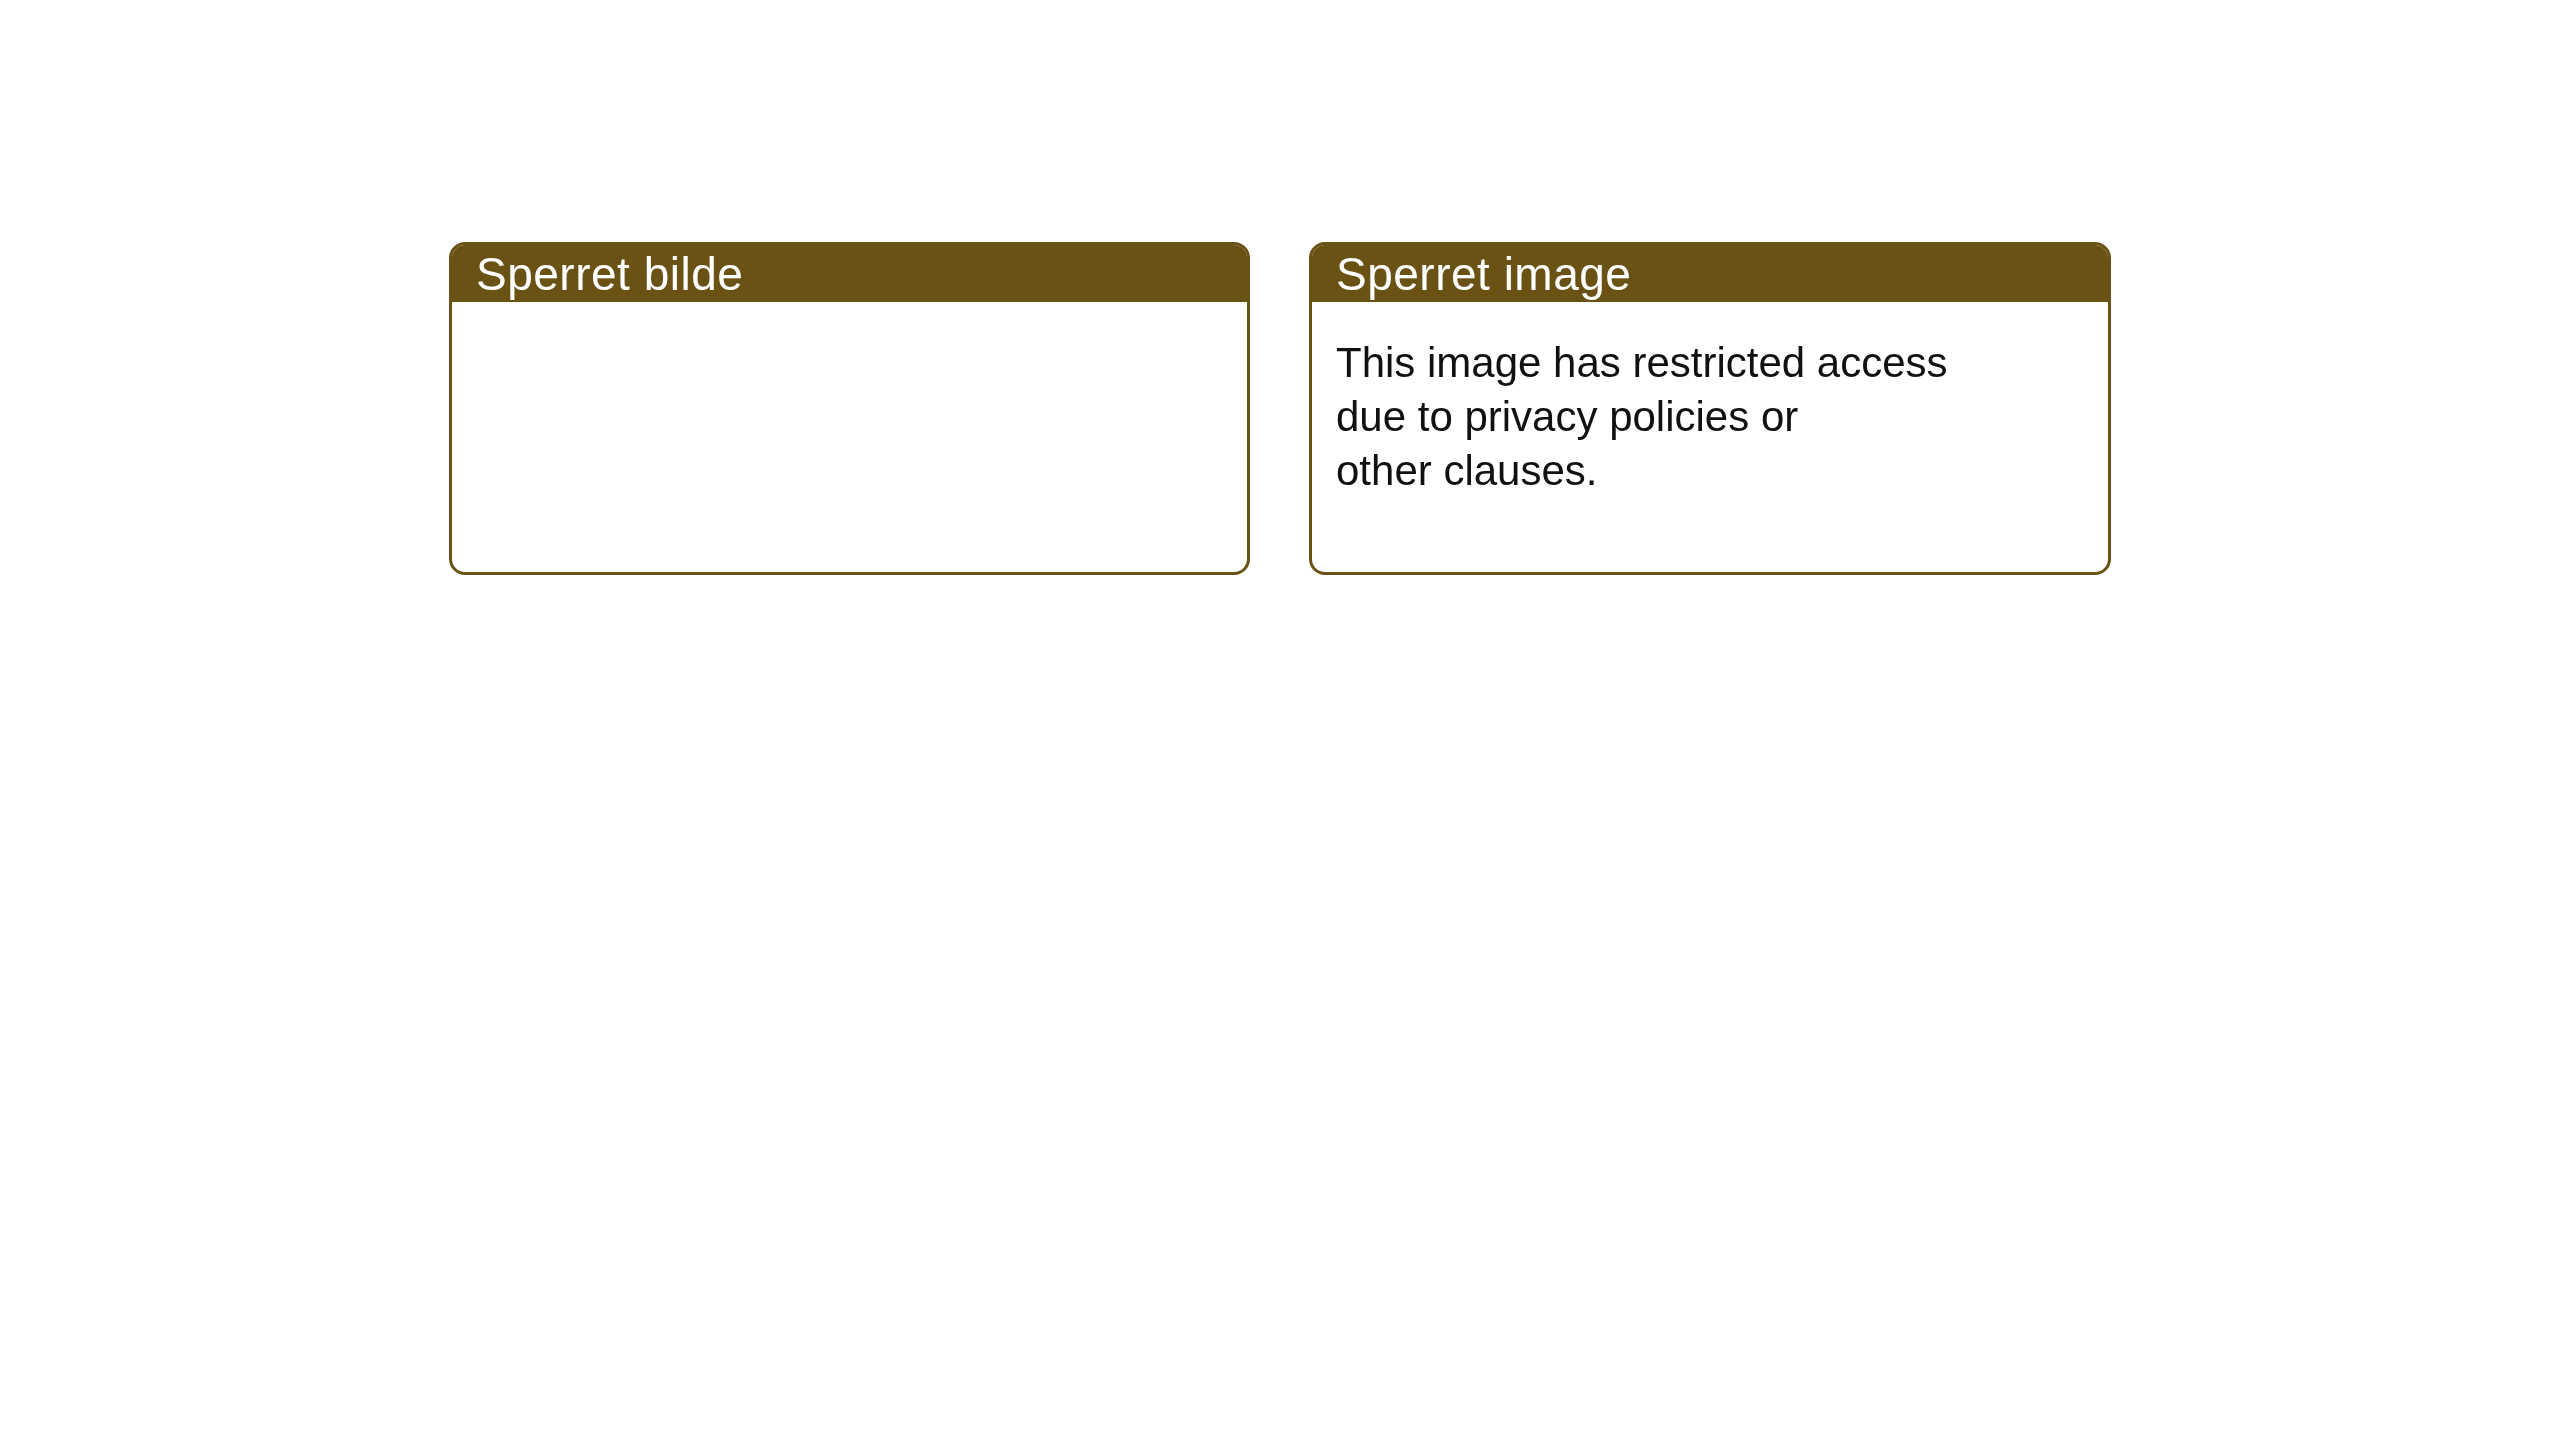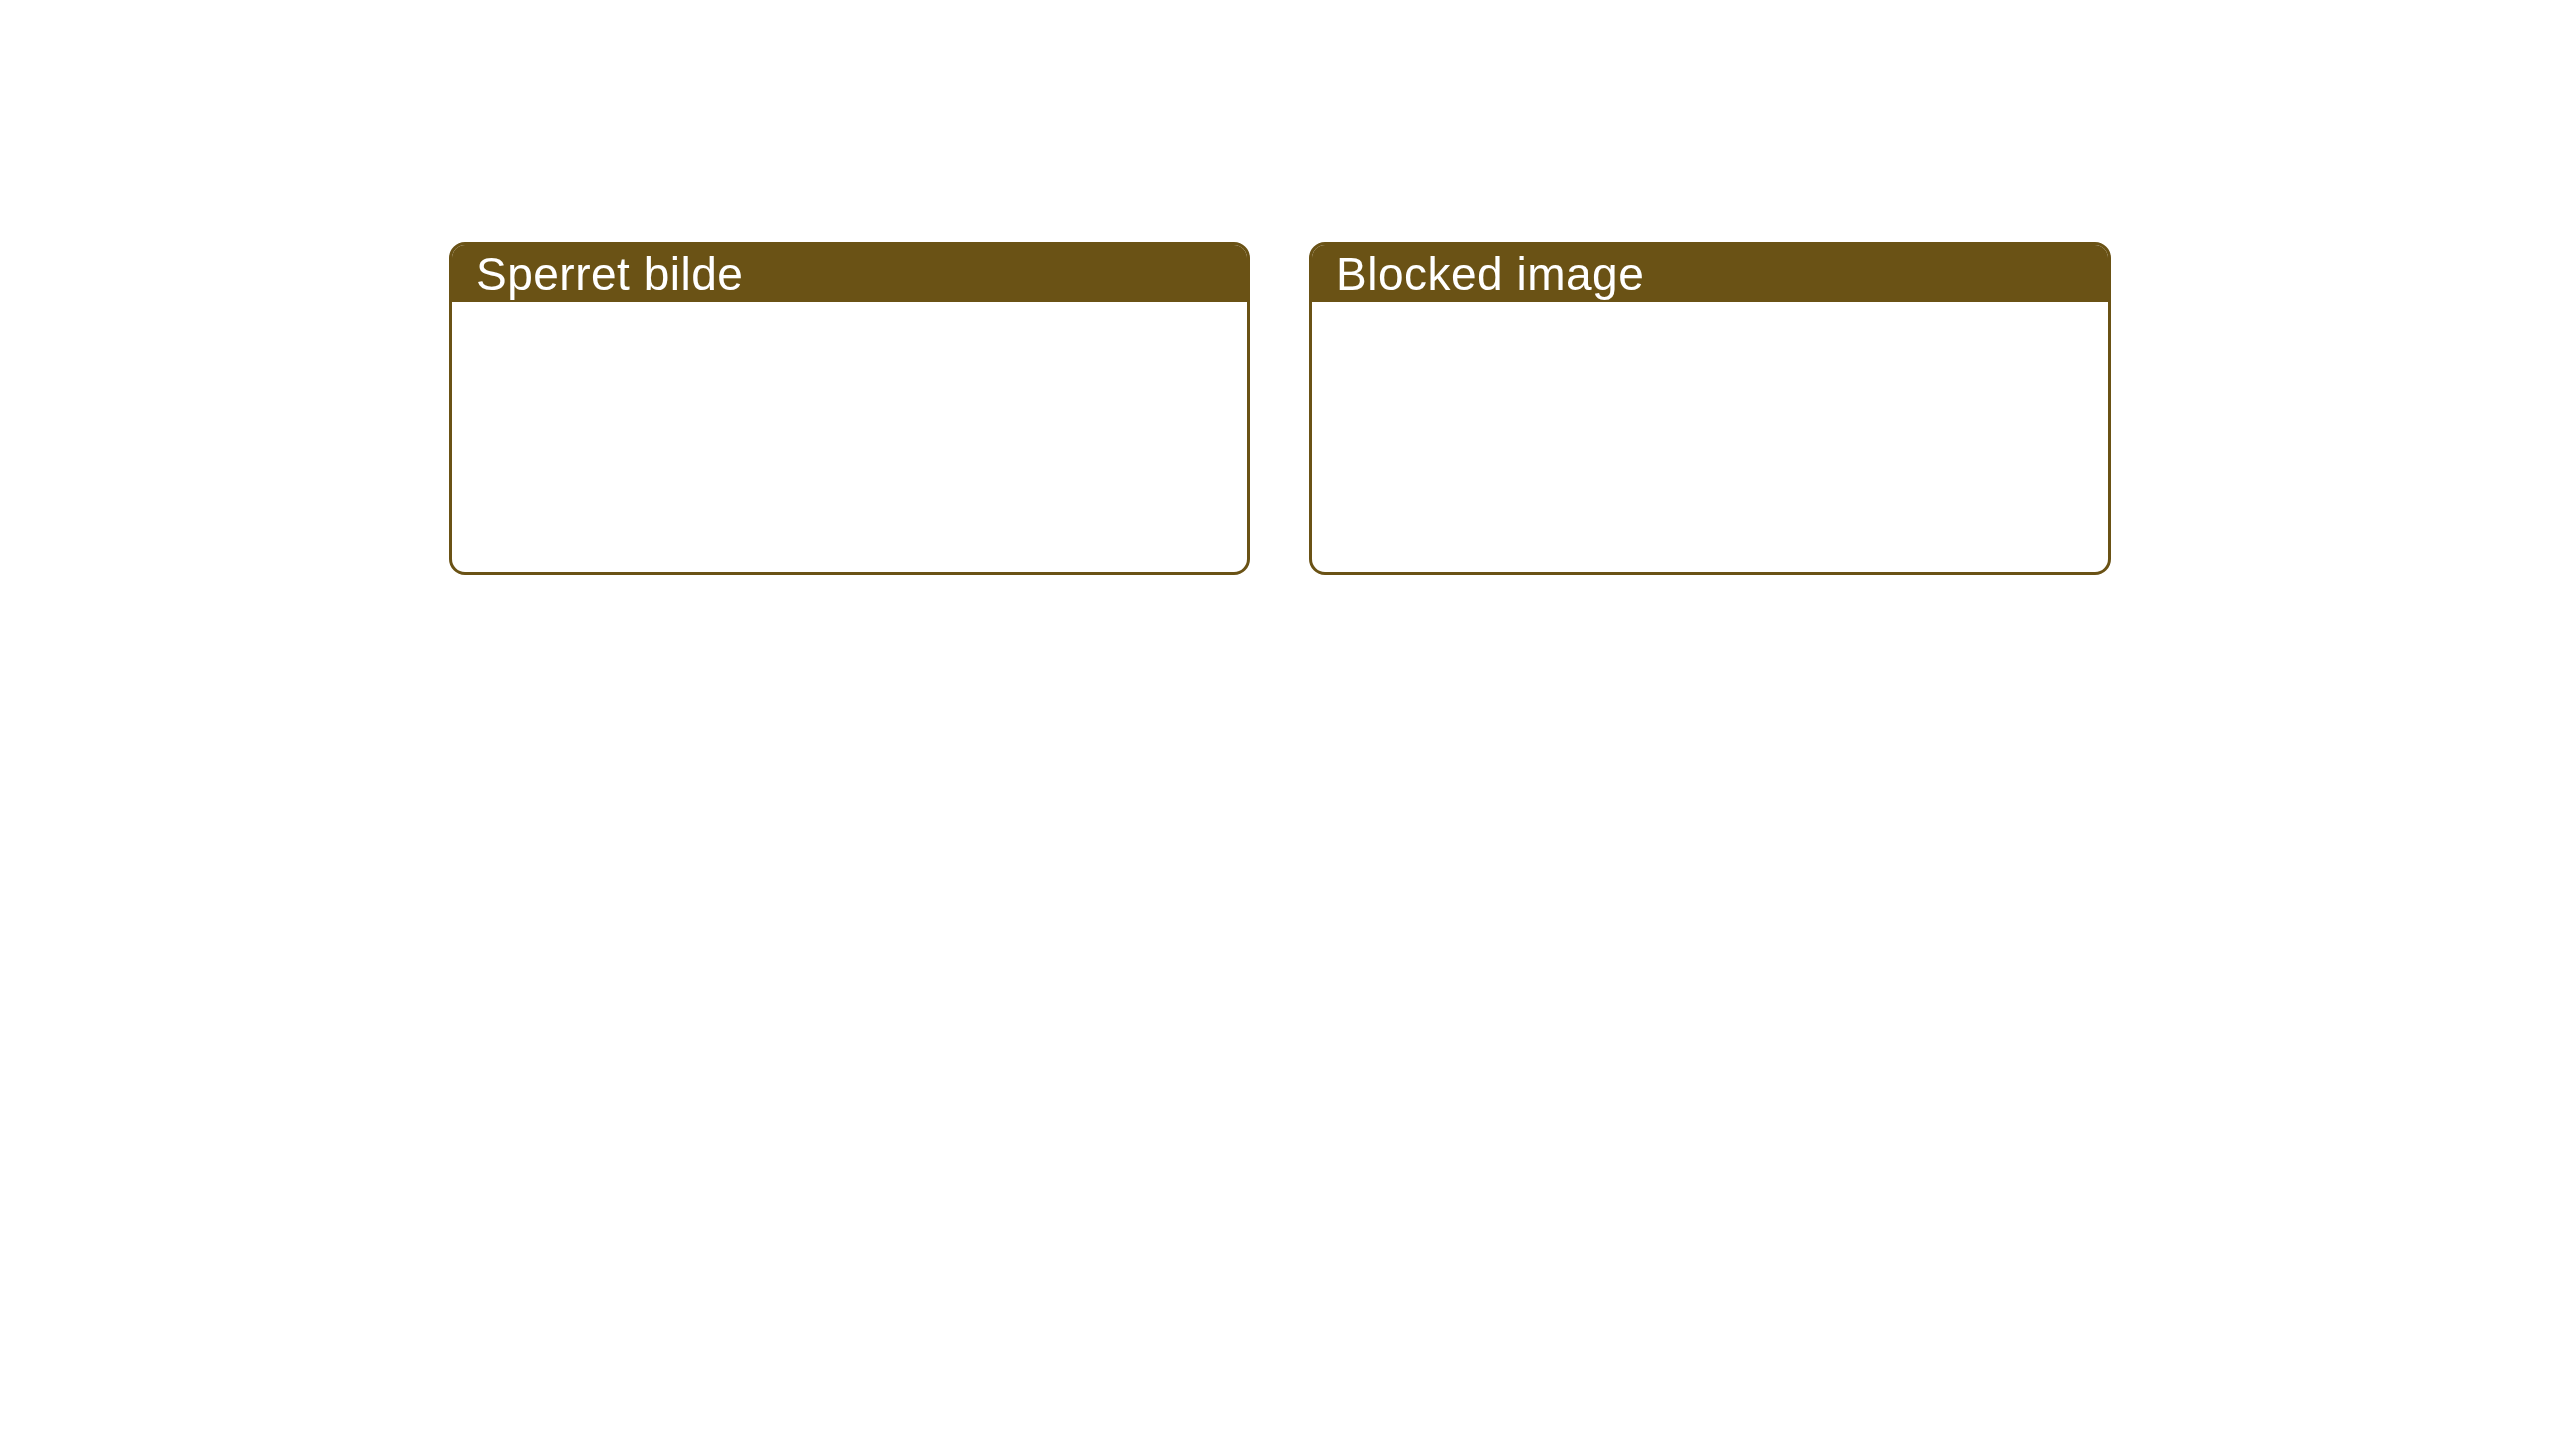--- a/index.html
+++ b/index.html
@@ -59,17 +59,20 @@
 <div class="stage">
 
   <div class="notice-card card-no">
     <div class="card-header">
       <span>Sperret bilde</span>
     </div>
   </div>
 
   <div class="notice-card card-en">
     <div class="card-header">
-      <span>Blocked image</span>
+      <span>Sperret image</span>
     </div>
+    <div class="card-body">This image has restricted access
+due to privacy policies or
+other clauses.</div>
   </div>
 
 </div>
 
 </body></html>

